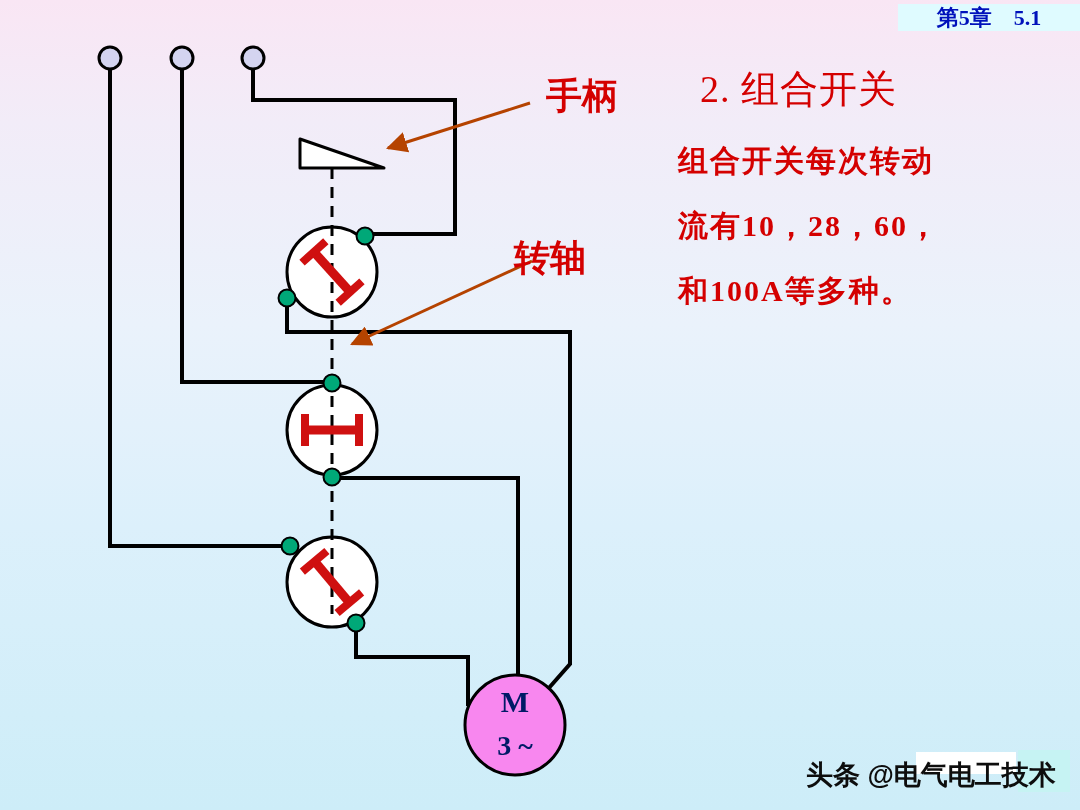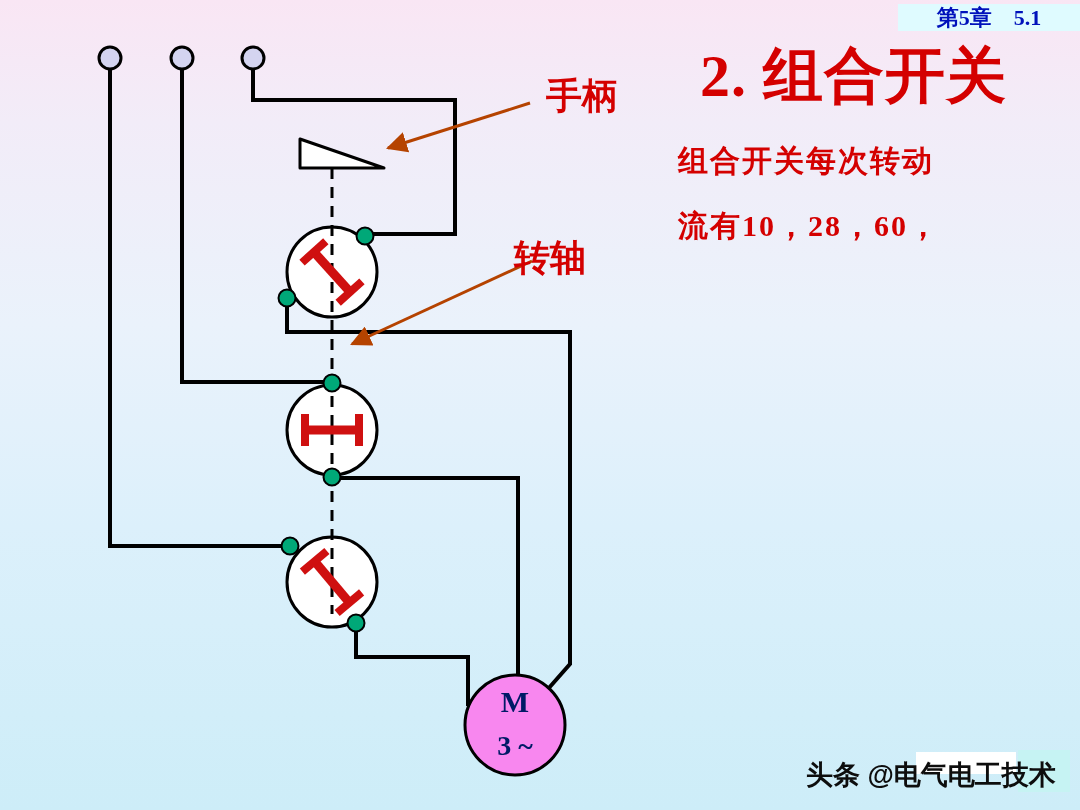--- a/index.html
+++ b/index.html
@@ -8,21 +8,21 @@
     background:linear-gradient(180deg,#f9e6f4 0%,#f2ecf8 15%,#eaf2fb 40%,#dcf0fb 65%,#cdedf8 100%);
     font-family:"Liberation Serif","DejaVu Serif",serif;
   }
   svg.diagram{position:absolute;left:0;top:0;}
   .badge{
     position:absolute;right:0;top:4px;width:182px;height:27px;
     background:#dffbff;color:#0011bb;font-weight:bold;font-size:22px;
     text-align:center;line-height:27px;
   }
   .title{
-    position:absolute;left:700px;top:36px;font-size:60px;font-weight:bold;color:#d40000;
+    position:absolute;left:700px;top:64px;font-size:38px;font-weight:normal;color:#d40000;
     letter-spacing:1px;white-space:nowrap;
   }
   .para{position:absolute;left:678px;top:128px;color:#d40000;font-weight:bold;}
   .para .line{font-size:30px;line-height:65px;white-space:nowrap;letter-spacing:2px;}
   .callout{position:absolute;font-size:36px;font-weight:bold;color:#d40000;white-space:nowrap;}
   .callout-handle{left:538px;top:72px;margin-left:8px;}
   .callout-shaft{left:514px;top:234px;}
   .wm{position:absolute;left:798px;top:746px;width:282px;height:60px;}
   .wm .box1{position:absolute;left:118px;top:6px;width:100px;height:22px;background:#ffffff;}
   .wm .box2{position:absolute;left:220px;top:4px;width:52px;height:42px;background:#c6f3f3;}
@@ -87,20 +87,21 @@
     <path d="M532,261 L352,344" fill="none" stroke="#b54300" stroke-width="3" marker-end="url(#arrowhead)"></path>
   </svg>
 
   <div class="badge">第5章　5.1</div>
 
   <div class="title">2. 组合开关</div>
 
   <div class="para">
     <div class="line">组合开关每次转动</div>
     <div class="line">流有10，28，60，</div>
+    <div class="line">和100A等多种。</div>
   </div>
 
   <div class="callout callout-handle">手柄</div>
   <div class="callout callout-shaft">转轴</div>
 
   <div class="wm">
     <div class="box1"></div>
     <div class="box2"></div>
     <div class="wm-text">头条 @电气电工技术</div>
   </div>

